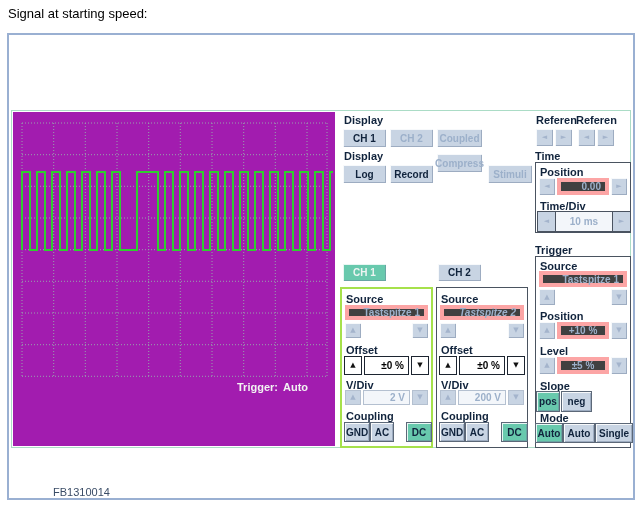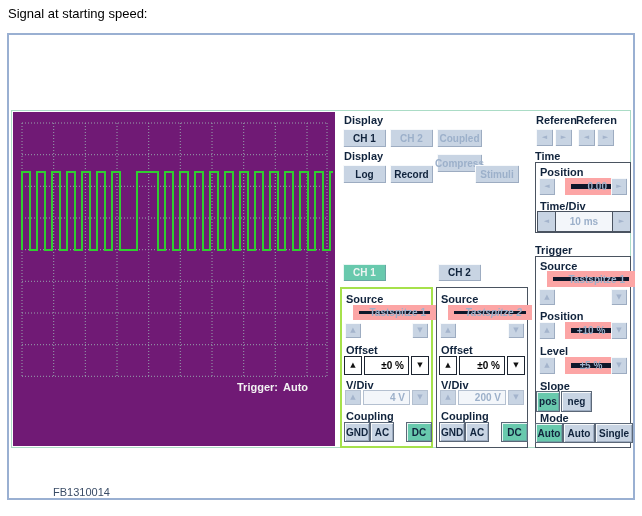--- a/index.html
+++ b/index.html
@@ -8,23 +8,23 @@
   .abs{position:absolute;}
   .lbl{position:absolute;font:bold 11px "Liberation Sans",sans-serif;color:#10233c;white-space:nowrap;}
   .btn{position:absolute;display:flex;align-items:center;justify-content:center;
        font:bold 10px "Liberation Sans",sans-serif;background:#c8d4e3;color:#10233c;
        box-shadow:inset 1px 1px 0 rgba(255,255,255,.85), inset -1px -1px 0 rgba(105,125,150,.45);
        cursor:default;white-space:nowrap;}
   .btn.muted{color:#9cb0ca;}
   .btn.teal{background:#68c9ad;}
   .btn.bordered{border:1px solid #5c6878;}
   .btn.whitetext{color:#eef4f2;}
-  .field{position:absolute;background:#0f172a;border:6px solid #fca5a5;
+  .field{position:absolute;background:#404040;border:4px solid #fca5a5;
          font:bold 10px "Liberation Sans",sans-serif;color:#9cb0ca;
-         display:flex;align-items:center;box-sizing:border-box;margin-left:8px;}
+         display:flex;align-items:center;box-sizing:border-box;}
   .field.right{justify-content:flex-end;padding-right:4px;}
   .field.center{justify-content:center;}
   .arr{font-family:"DejaVu Sans",sans-serif;font-size:7px;line-height:1;}
   .arrbtn{position:absolute;display:flex;align-items:center;justify-content:center;
           background:#c8d4e3;color:#a4b4cc;
           box-shadow:inset 1px 1px 0 rgba(255,255,255,.85), inset -1px -1px 0 rgba(105,125,150,.45);}
   .groupbox{position:absolute;border:1px solid #4a5360;background:#fff;box-sizing:border-box;}
   .spinrow{position:absolute;display:flex;gap:2px;}
   .spinrow .cell{display:flex;align-items:center;box-sizing:border-box;
           font:bold 10px "Liberation Sans",sans-serif;}
@@ -39,21 +39,21 @@
 </head>
 <body>
 <div id="app">
 
 <div class="abs" style="left:8px;top:6px;font-size:13px;color:#000;">Signal at starting speed:</div>
 
 <div class="abs" style="left:7px;top:33px;width:628px;height:467px;border:2px solid #9ab0d2;box-sizing:border-box;background:#fff;"></div>
 
 <div class="abs" style="left:11px;top:110px;width:620px;height:338px;border:1px solid #abdcc6;box-sizing:border-box;background:#fff;"></div>
 
-<div class="abs" style="left:13px;top:112px;width:322px;height:334px;background:#701a75;">
+<div class="abs" style="left:13px;top:112px;width:322px;height:334px;background:#a21caf;">
   <svg id="scope-svg" width="322" height="334">
         <line x1="9" y1="11" x2="9" y2="264.3" stroke="#97a3ad" stroke-width="1" stroke-dasharray="1 2"></line>
         <line x1="40.7" y1="11" x2="40.7" y2="264.3" stroke="#97a3ad" stroke-width="1" stroke-dasharray="1 2"></line>
         <line x1="72.3" y1="11" x2="72.3" y2="264.3" stroke="#97a3ad" stroke-width="1" stroke-dasharray="1 2"></line>
         <line x1="104" y1="11" x2="104" y2="264.3" stroke="#97a3ad" stroke-width="1" stroke-dasharray="1 2"></line>
         <line x1="135.7" y1="11" x2="135.7" y2="264.3" stroke="#97a3ad" stroke-width="1" stroke-dasharray="1 2"></line>
         <line x1="167.3" y1="11" x2="167.3" y2="264.3" stroke="#97a3ad" stroke-width="1" stroke-dasharray="1 2"></line>
         <line x1="199" y1="11" x2="199" y2="264.3" stroke="#97a3ad" stroke-width="1" stroke-dasharray="1 2"></line>
         <line x1="230.7" y1="11" x2="230.7" y2="264.3" stroke="#97a3ad" stroke-width="1" stroke-dasharray="1 2"></line>
         <line x1="262.3" y1="11" x2="262.3" y2="264.3" stroke="#97a3ad" stroke-width="1" stroke-dasharray="1 2"></line>
@@ -76,21 +76,21 @@
 
 <div class="lbl" style="left:344px;top:114px;">Display</div>
 <div class="btn" style="left:343px;top:129px;width:43px;height:18px;">CH 1</div>
 <div class="btn muted" style="left:390px;top:129px;width:43px;height:18px;">CH 2</div>
 <div class="btn muted" style="left:437px;top:129px;width:45px;height:18px;">Coupled</div>
 
 <div class="lbl" style="left:344px;top:150px;">Display</div>
 <div class="btn" style="left:343px;top:165px;width:43px;height:18px;">Log</div>
 <div class="btn" style="left:390px;top:165px;width:43px;height:18px;">Record</div>
 <div class="btn muted" style="left:437px;top:154px;width:45px;height:18px;">Compress</div>
-<div class="btn muted" style="left:475px;top:165px;width:44px;height:18px;">Stimuli</div>
+<div class="btn muted" style="left:488px;top:165px;width:44px;height:18px;">Stimuli</div>
 
 <div class="lbl" style="left:536px;top:114px;">Referen</div>
 <div class="lbl" style="left:576px;top:114px;">Referen</div>
 <div class="arrbtn" style="left:536px;top:129px;width:17px;height:17px;">
       <span class="arr">◄</span>
     </div>
 <div class="arrbtn" style="left:555px;top:129px;width:17px;height:17px;">
       <span class="arr">►</span>
     </div>
 <div class="arrbtn" style="left:578px;top:129px;width:17px;height:17px;">
@@ -179,21 +179,21 @@
     <div class="cell vcell">±0 %</div>
     <div class="cell acell" style="width:18px;">
           <span class="arr">▼</span>
         </div>
   </div>
   <div class="lbl" style="left:4px;top:90px;">V/Div</div>
   <div class="spinrow spin-off" style="left:3px;top:101px;width:83px;height:15px;">
     <div class="cell acell" style="width:16px;">
           <span class="arr">▲</span>
         </div>
-    <div class="cell vcell">4 V</div>
+    <div class="cell vcell">2 V</div>
     <div class="cell acell" style="width:16px;">
           <span class="arr">▼</span>
         </div>
   </div>
   <div class="lbl" style="left:4px;top:121px;">Coupling</div>
   <div class="btn bordered" style="left:2px;top:133px;width:24px;height:18px;">GND</div>
   <div class="btn bordered" style="left:28px;top:133px;width:22px;height:18px;">AC</div>
   <div class="btn bordered teal" style="left:64px;top:133px;width:24px;height:18px;">DC</div>
 </div>
 

